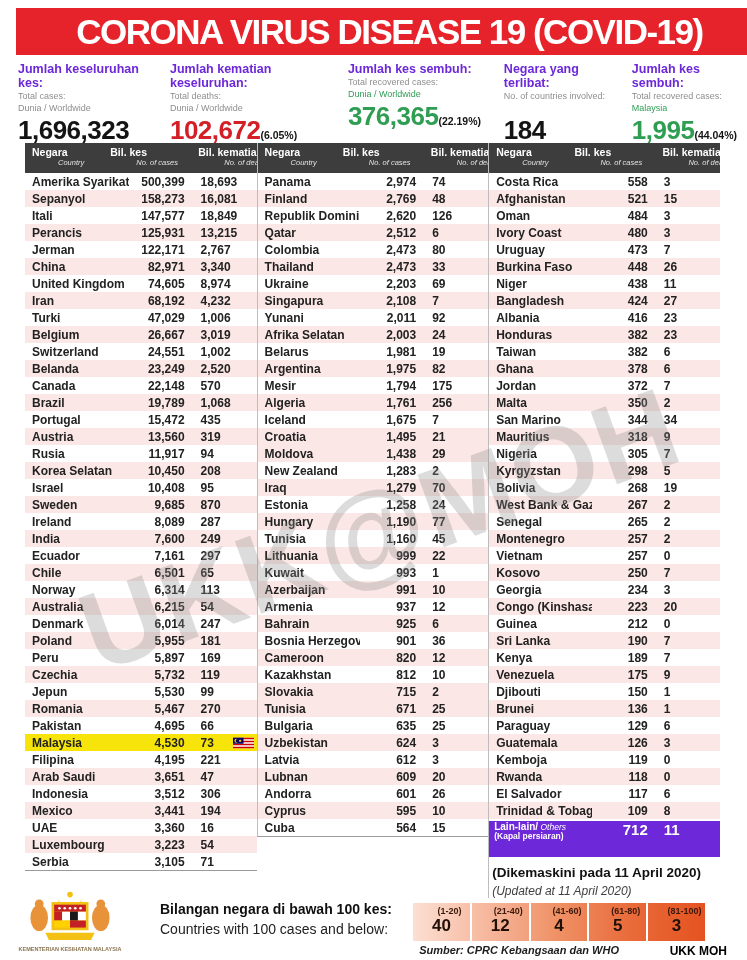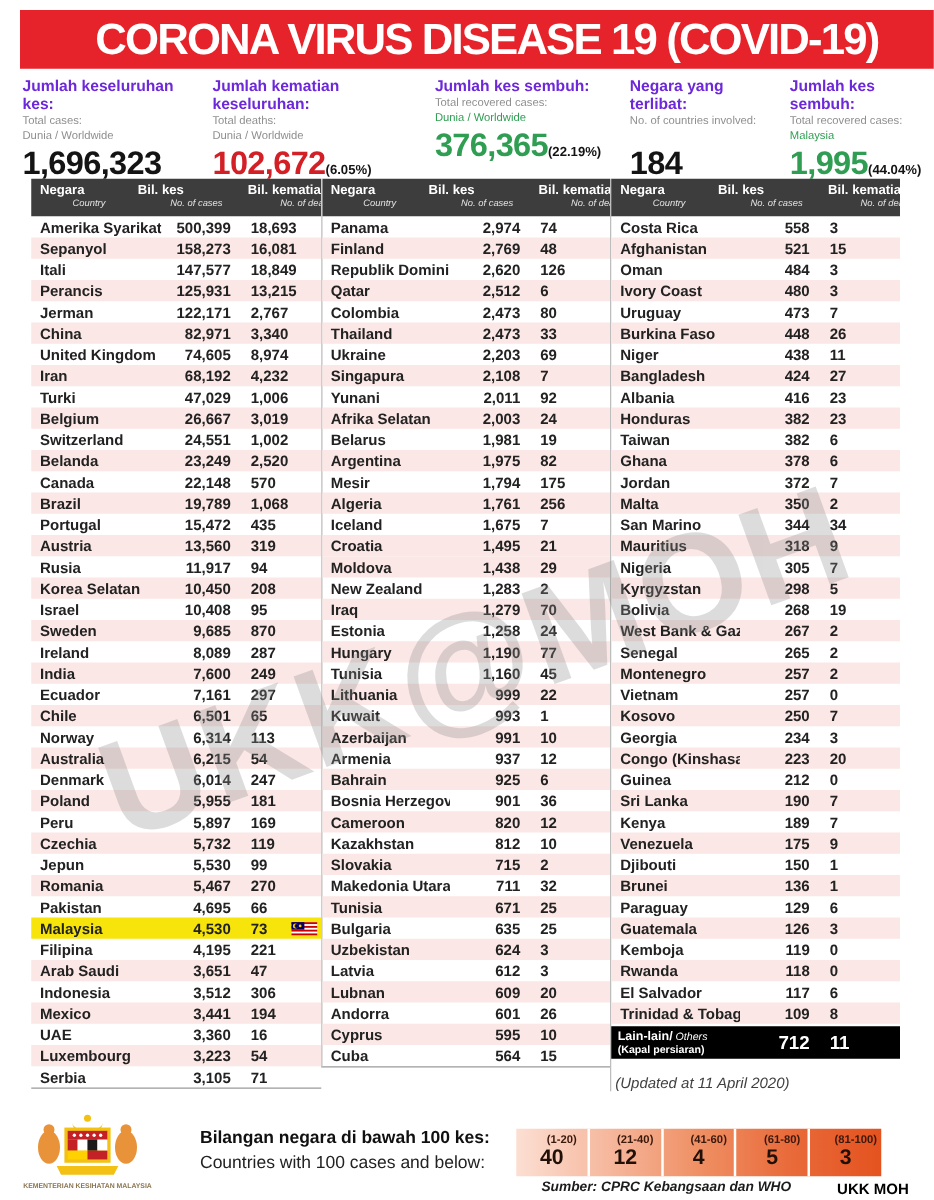--- a/index.html
+++ b/index.html
@@ -36,21 +36,21 @@
   .h-sub  { font-size:7.5px; font-style:italic; font-weight:400; opacity:.85; line-height:1.15; white-space:nowrap;padding-left:26px; }
   .row { display:flex; align-items:center; height:17px; font-size:12px; font-weight:700; color:#222; position:relative; }
   .row.alt { background:#fbe7e5; }
   .row.hl  { background:#f6e40b; }
   .c-country { flex:1; padding-left:7px; white-space:nowrap; overflow:hidden; }
   .c-cases   { width:56px; text-align:right; white-space:nowrap; }
   .c-deaths  { width:72px; padding-left:16px; white-space:nowrap; }
   .flag { position:absolute; right:3px; top:2.5px; width:21px; height:12px; display:block; }
   .flag svg { display:block; width:100%; height:100%; }
 
-  .row-others { display:flex; align-items:center; background:#000000; color:#fff; height:26px; margin-top:2px; }
+  .row-others { display:flex; align-items:flex-start; background:#6d28d9; color:#fff; height:36px; margin-top:2px; }
   .o-label { flex:1; padding-left:5px; line-height:1.1; }
   .o-l1 { font-size:10px; font-weight:700; white-space:nowrap; }
   .o-l1 .en { font-style:italic; font-weight:400; font-size:8.5px; }
   .o-l2 { font-size:8.5px; font-weight:700; }
   .row-others .c-cases, .row-others .c-deaths { font-size:15px; font-weight:700; }
 
   .note { padding:8px 0 0 3px; }
   .note1 { font-size:13.5px; font-weight:700; color:#111; white-space:nowrap; }
   .note2 { font-size:12px; font-style:italic; color:#3f3f3f; margin-top:4px; }
 
@@ -66,21 +66,21 @@
               font-size:5.5px; color:#8a7550; line-height:1.35; font-weight:700; }
   .legend-label { position:absolute; left:160px; top:901px; }
   .legend-label .my { font-size:14px; font-weight:700; color:#101010; }
   .legend-label .en { font-size:14px; color:#222; margin-top:4px; }
   .legend-bar { position:absolute; left:413px; top:903px; width:292px; height:38px; display:flex;
                 background:linear-gradient(90deg,#fcdfd3,#f6b89e,#ef9064,#e96a3a,#e4531f); }
   .bin { flex:1; text-align:center; border-right:2px solid #fff; }
   .bin:last-child { border-right:none; }
   .bin-range { font-size:9px; font-weight:700; color:#3a180c; margin-top:3px;padding-left:16px; }
   .bin-count { font-size:17px; font-weight:700; color:#201008; }
-  .source { position:absolute; right:114px; top:944px; font-size:11px; font-style:italic; font-weight:700; color:#1c1c1c; }
+  .source { position:absolute; right:128px; top:944px; font-size:11px; font-style:italic; font-weight:700; color:#1c1c1c; }
   .org { position:absolute; right:20px; top:944px; font-size:12px; font-weight:700; color:#000; }
 </style>
 </head>
 <body>
 
 <div class="page">
 
   <div class="banner">
     <div class="banner-title">CORONA VIRUS DISEASE 19 (COVID-19)</div>
   </div>
@@ -516,25 +516,20 @@
         <div class="row">
           <div class="c-country">Kazakhstan</div>
           <div class="c-cases">812</div>
           <div class="c-deaths">10</div>
         </div>
         <div class="row alt">
           <div class="c-country">Slovakia</div>
           <div class="c-cases">715</div>
           <div class="c-deaths">2</div>
         </div>
-        <div class="row">
-          <div class="c-country">Makedonia Utara</div>
-          <div class="c-cases">711</div>
-          <div class="c-deaths">32</div>
-        </div>
         <div class="row alt">
           <div class="c-country">Tunisia</div>
           <div class="c-cases">671</div>
           <div class="c-deaths">25</div>
         </div>
         <div class="row">
           <div class="c-country">Bulgaria</div>
           <div class="c-cases">635</div>
           <div class="c-deaths">25</div>
         </div>
@@ -776,20 +771,21 @@
         </div>
         <div class="row-others">
           <div class="o-label">
             <div class="o-l1"><span>Lain-lain/</span><span class="en"> Others</span></div>
             <div class="o-l2">(Kapal persiaran)</div>
           </div>
           <div class="c-cases">712</div>
           <div class="c-deaths">11</div>
         </div>
         <div class="note">
+          <div class="note1">(Dikemaskini pada 11 April 2020)</div>
           <div class="note2">(Updated at 11 April 2020)</div>
         </div>
       </div>
     </div>
 
   <div class="watermark">UKK@MOH</div>
 
   <div class="logo">
     <svg viewBox="0 0 100 60">
       <path d="M36 8 a14 8 0 0 0 28 0 a14 11 0 0 1 -28 0" fill="#f2c113"></path>

